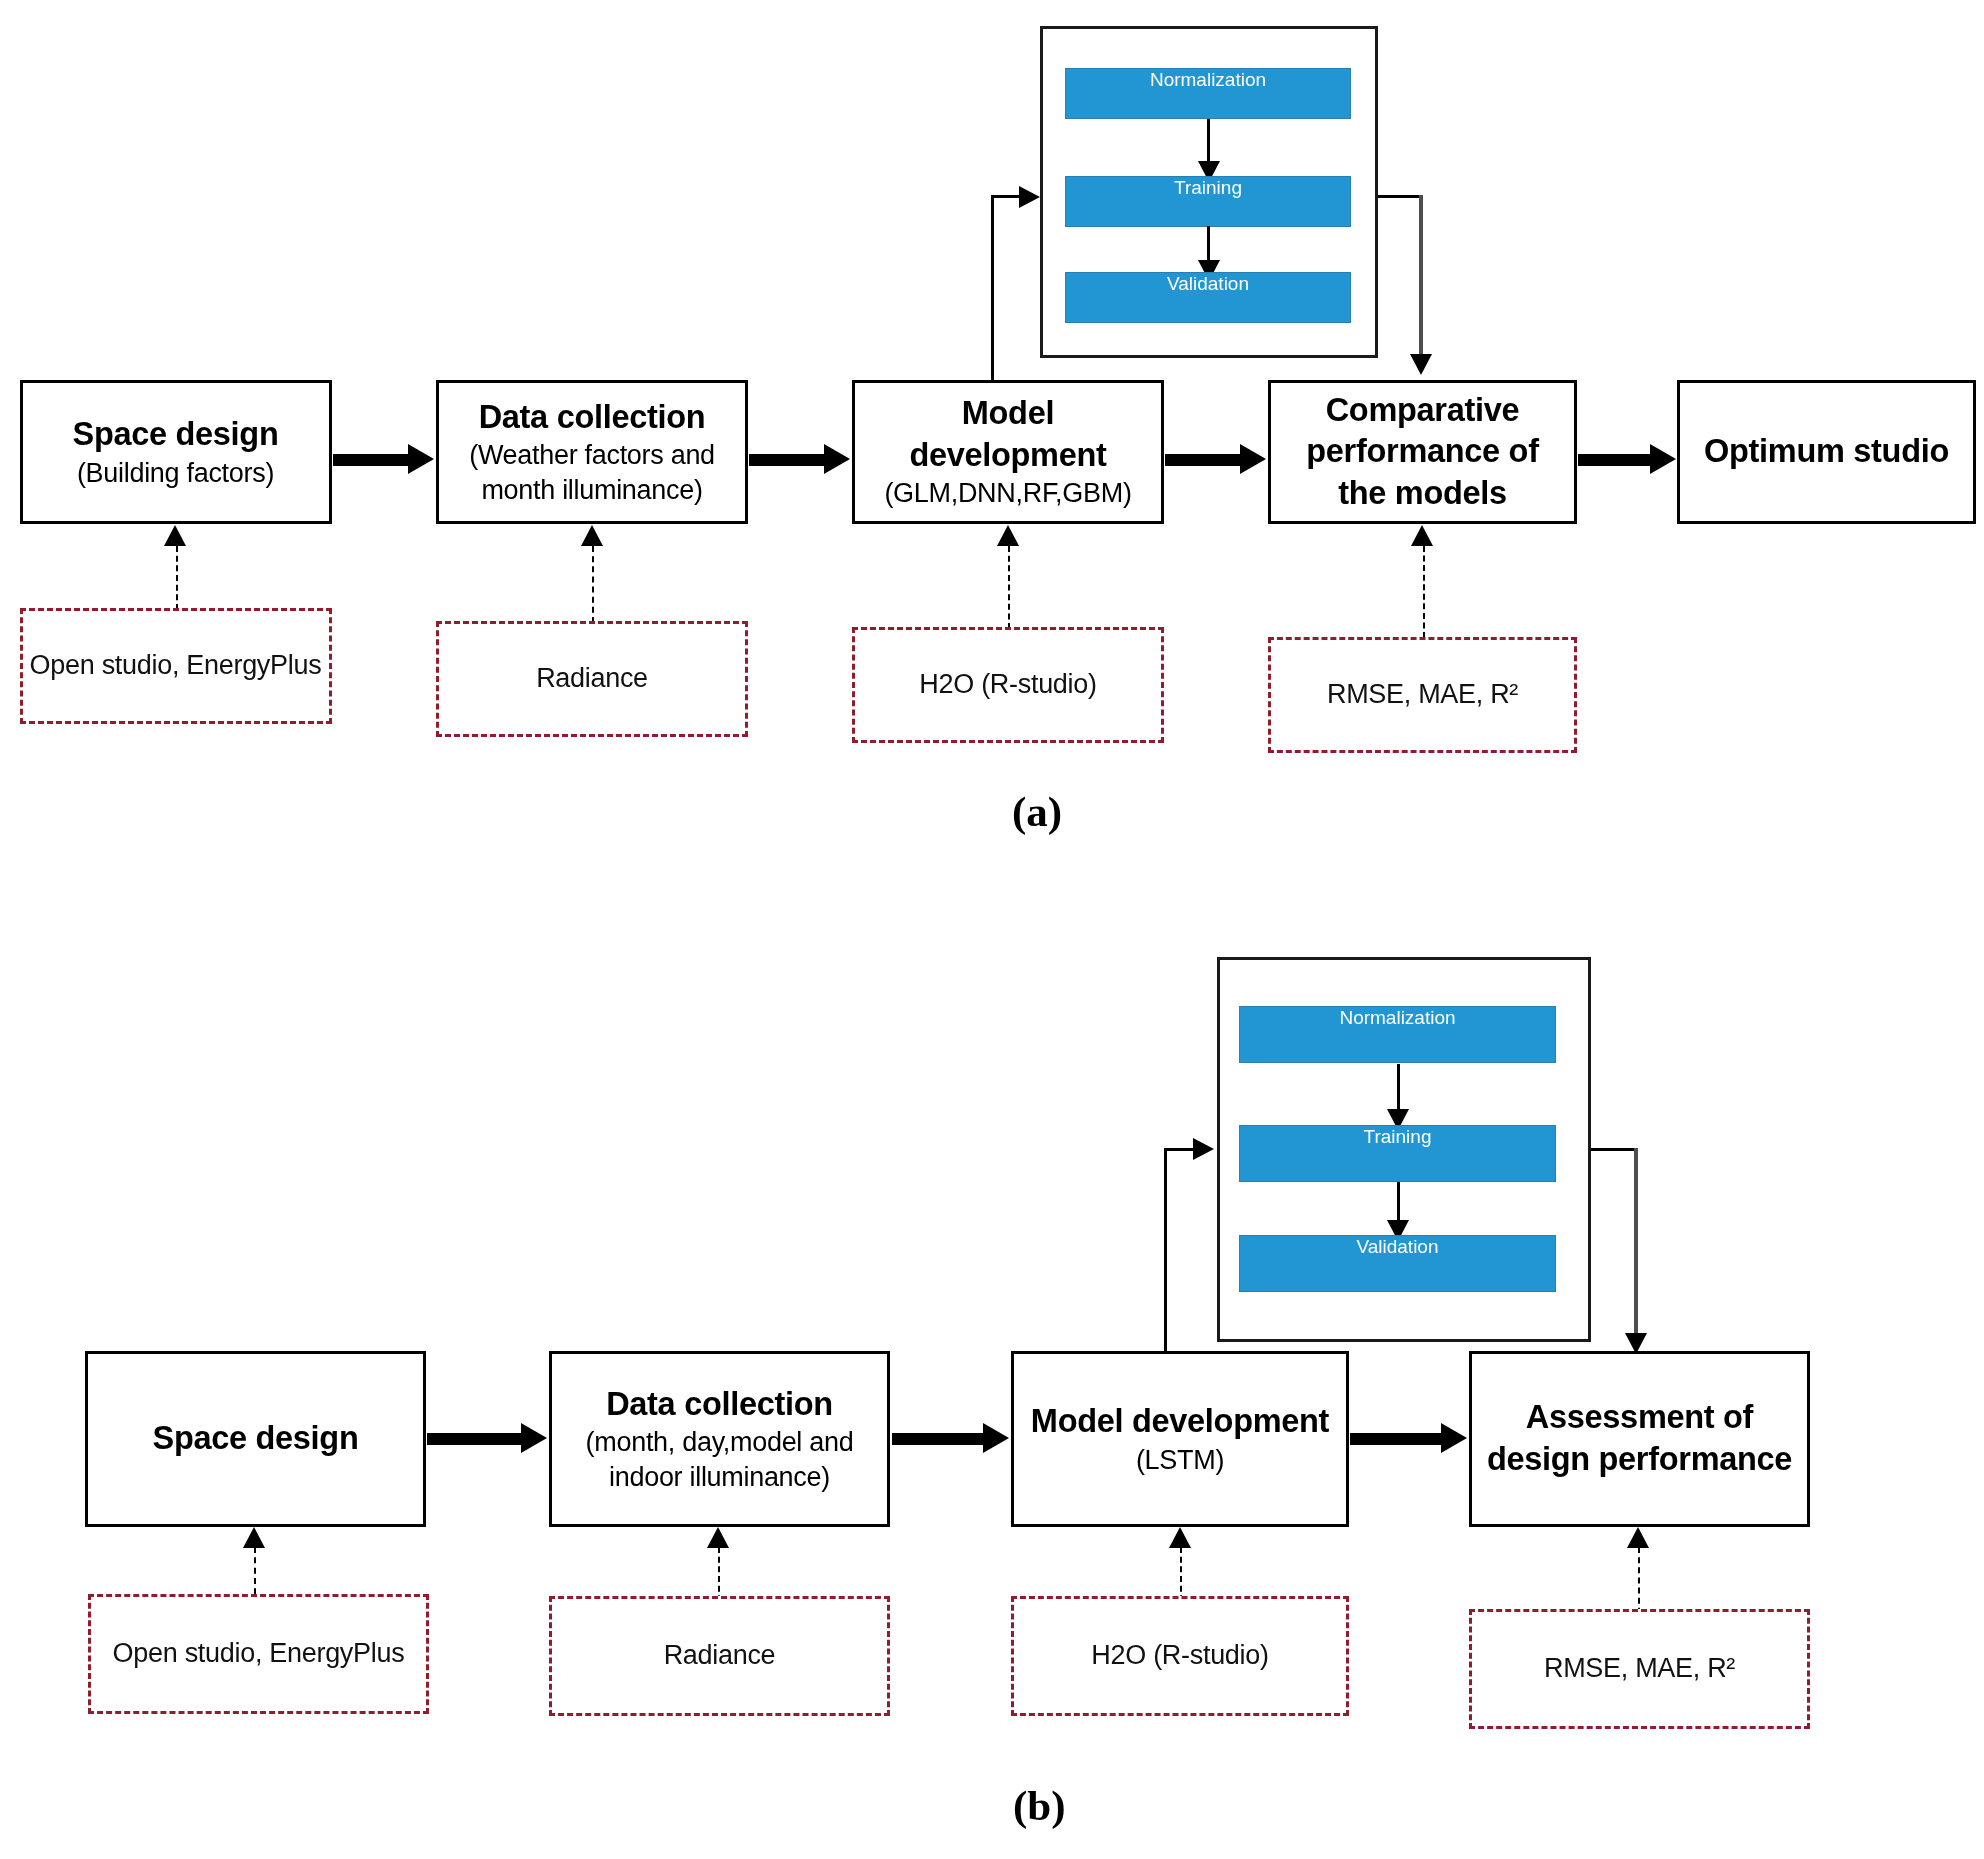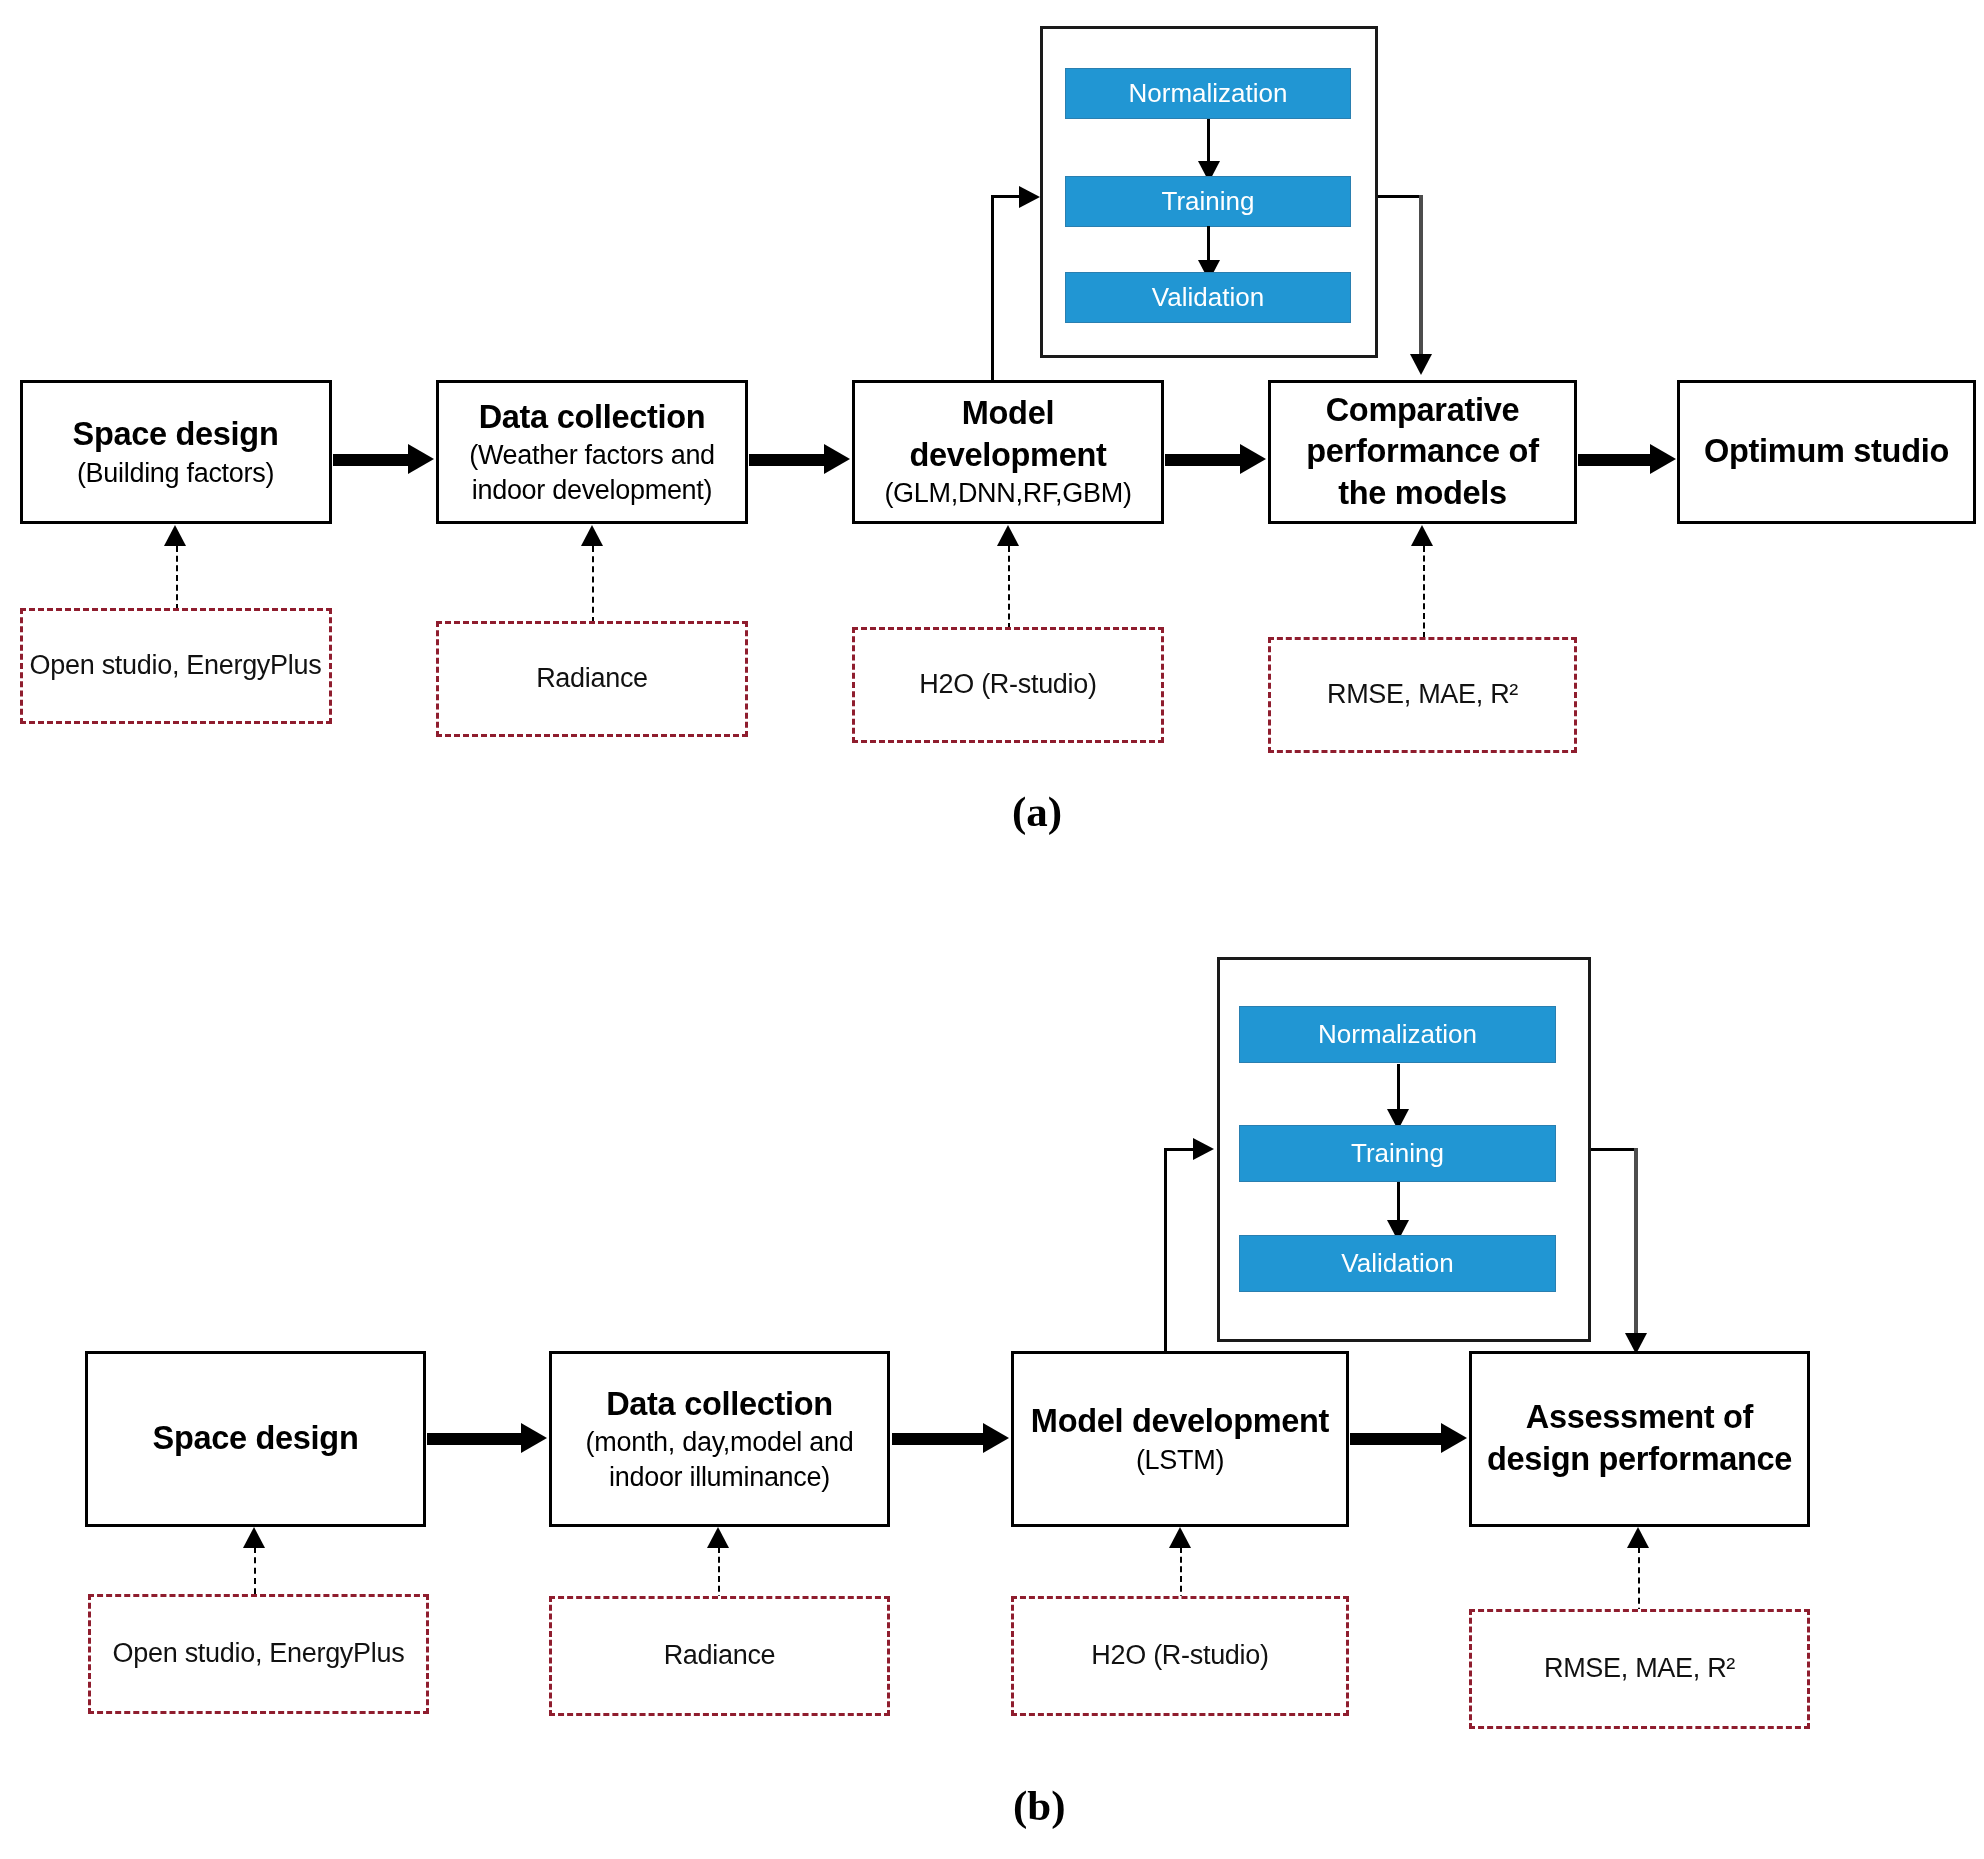--- a/index.html
+++ b/index.html
@@ -54,24 +54,23 @@
     border:3.3px solid #1a1a1a;
     background:#fff;
     box-sizing:border-box;
   }
   .bluebox{
     position:absolute;
     background:#2196d3;
     border:1.3px solid #2a7fb0;
     box-sizing:border-box;
     display:flex;
-    align-items:center;
     justify-content:center;
     color:#ffffff;
-    font-size:26px;
+    font-size:19px;
     letter-spacing:0px;
   }
 
   
   .hline{position:absolute;background:#000;}
   .vline{position:absolute;background:#000;}
   .vline.grey{background:#4d4d4d;}
 
   
   .harrow{position:absolute;height:0;}
@@ -152,21 +151,21 @@
   <div class="vline grey" style="left:1419px;top:195px;width:3.9px;height:161px;"></div>
   <div class="ahead-down" style="left:1410px;top:354px;"></div>
 
   <div class="pbox" style="left:19.5px;top:380px;width:312px;height:144px;">
     <div class="ttl">Space design</div>
     <div class="sub">(Building factors)</div>
   </div>
 
   <div class="pbox" style="left:436px;top:380px;width:312px;height:144px;padding:0 7.8px;">
     <div class="ttl">Data collection</div>
-    <div class="sub">(Weather factors and indoor development)</div>
+    <div class="sub">(Weather factors and month illuminance)</div>
   </div>
 
   <div class="pbox" style="left:852px;top:380px;width:312px;height:144px;padding:0 5.2px;">
     <div class="ttl">Model development</div>
     <div class="sub">(GLM,DNN,RF,GBM)</div>
   </div>
 
   <div class="pbox" style="left:1268px;top:380px;width:309px;height:144px;padding:0 22px;">
     <div class="ttl">Comparative performance of the  models</div>
   </div>

